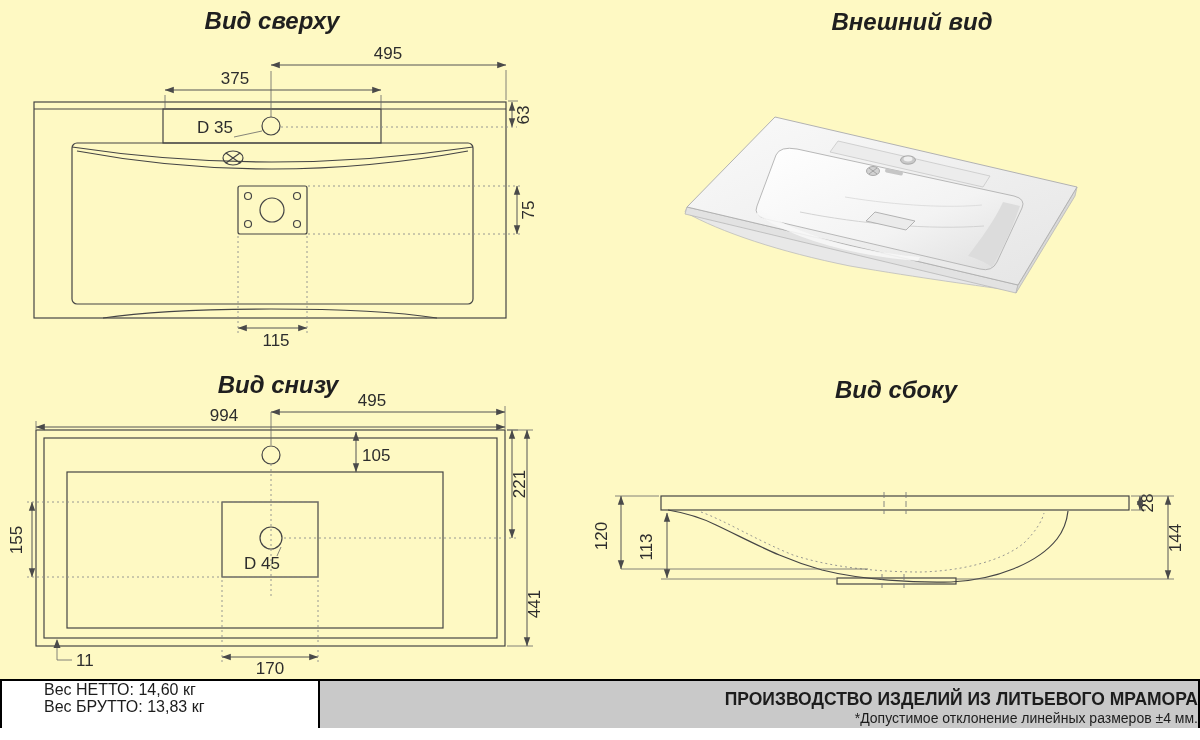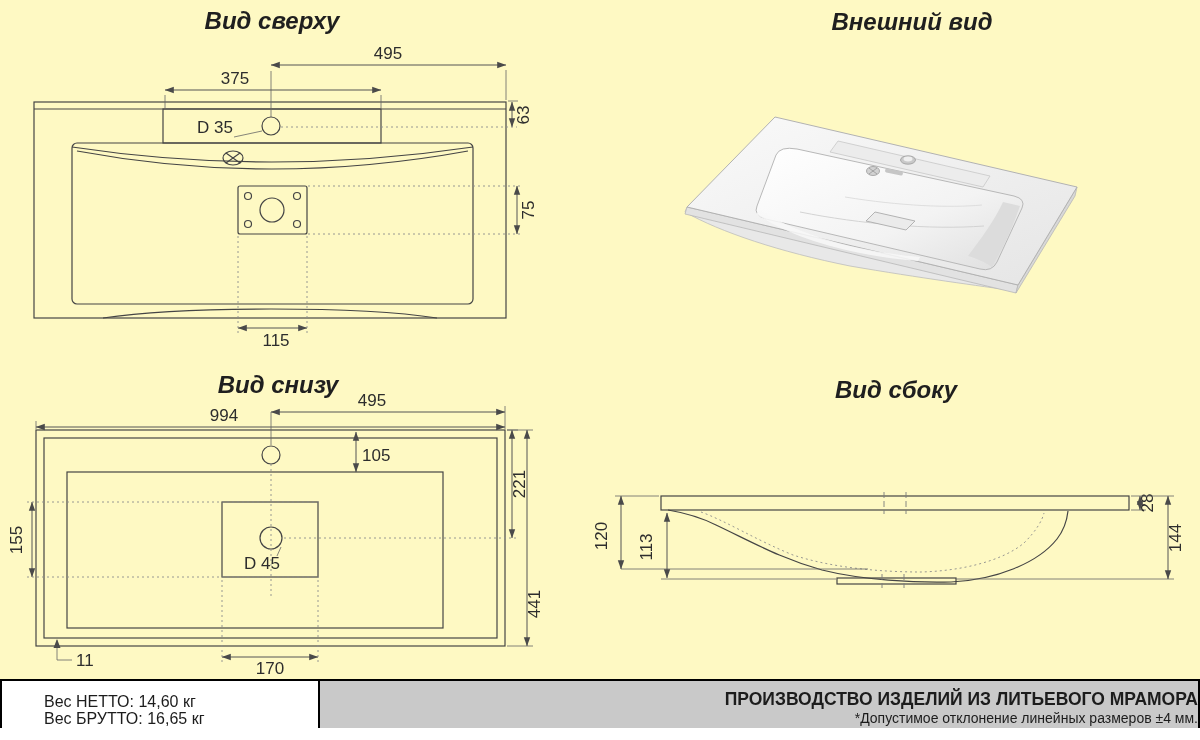--- a/index.html
+++ b/index.html
@@ -12,21 +12,21 @@
   .ext{stroke:#666666;fill:none;stroke-width:0.8;}
   .dot{stroke:#8c8c8c;fill:none;stroke-width:0.9;stroke-dasharray:2 3;}
   .dsh{stroke:#7a7a7a;fill:none;stroke-width:0.9;stroke-dasharray:6 3;}
   .dtx{font-size:17px;fill:#2d2d2d;font-family:"Liberation Sans",sans-serif;}
   .ttl{font-size:24px;font-weight:bold;font-style:italic;fill:#1f1f1f;
        font-family:"Liberation Sans",sans-serif;}
   
   .footer{position:absolute;left:0;top:679px;width:1200px;height:55px;display:flex;
           border-top:2px solid #000;border-bottom:2px solid #000;box-sizing:content-box;}
   .info-box{width:320px;background:#ffffff;border-left:2px solid #000;border-right:2px solid #000;
-            box-sizing:border-box;padding:12px 0 0 42px;font-size:16px;line-height:17px;color:#1c1c1c;}
+            box-sizing:border-box;padding:0 0 0 42px;font-size:16px;line-height:17px;color:#1c1c1c;}
   .banner{flex:1;background:#c9c9c9;display:flex;flex-direction:column;align-items:flex-end;
           justify-content:center;color:#1c1c1c;border-right:2px solid #000;box-sizing:border-box;}
   .banner .b1{font-weight:bold;font-size:17.5px;line-height:20px;}
   .banner .b2{font-size:14px;line-height:19px;}
 </style>
 </head>
 <body>
 
 <div class="canvas">
 
@@ -198,21 +198,21 @@
       <path class="dm" d="M1168,496 V579" marker-start="url(#ar)" marker-end="url(#ar)"></path>
       <path class="ext" d="M1131,496 H1174"></path>
       <text class="dtx" transform="rotate(-90 1181 538)" x="1181" y="538" text-anchor="middle">144</text>
     </g>
   </g>
 </svg>
 
   <div class="footer">
     <div class="info-box">
       <div>Вес НЕТТО: 14,60 кг</div>
-      <div>Вес БРУТТО: 16,65 кг</div>
+      <div>Вес БРУТТО: 13,83 кг</div>
     </div>
     <div class="banner">
       <div class="b1">ПРОИЗВОДСТВО ИЗДЕЛИЙ ИЗ ЛИТЬЕВОГО МРАМОРА</div>
       <div class="b2">*Допустимое отклонение линейных размеров ±4 мм.</div>
     </div>
   </div>
 
 </div>
 
 </body></html>

